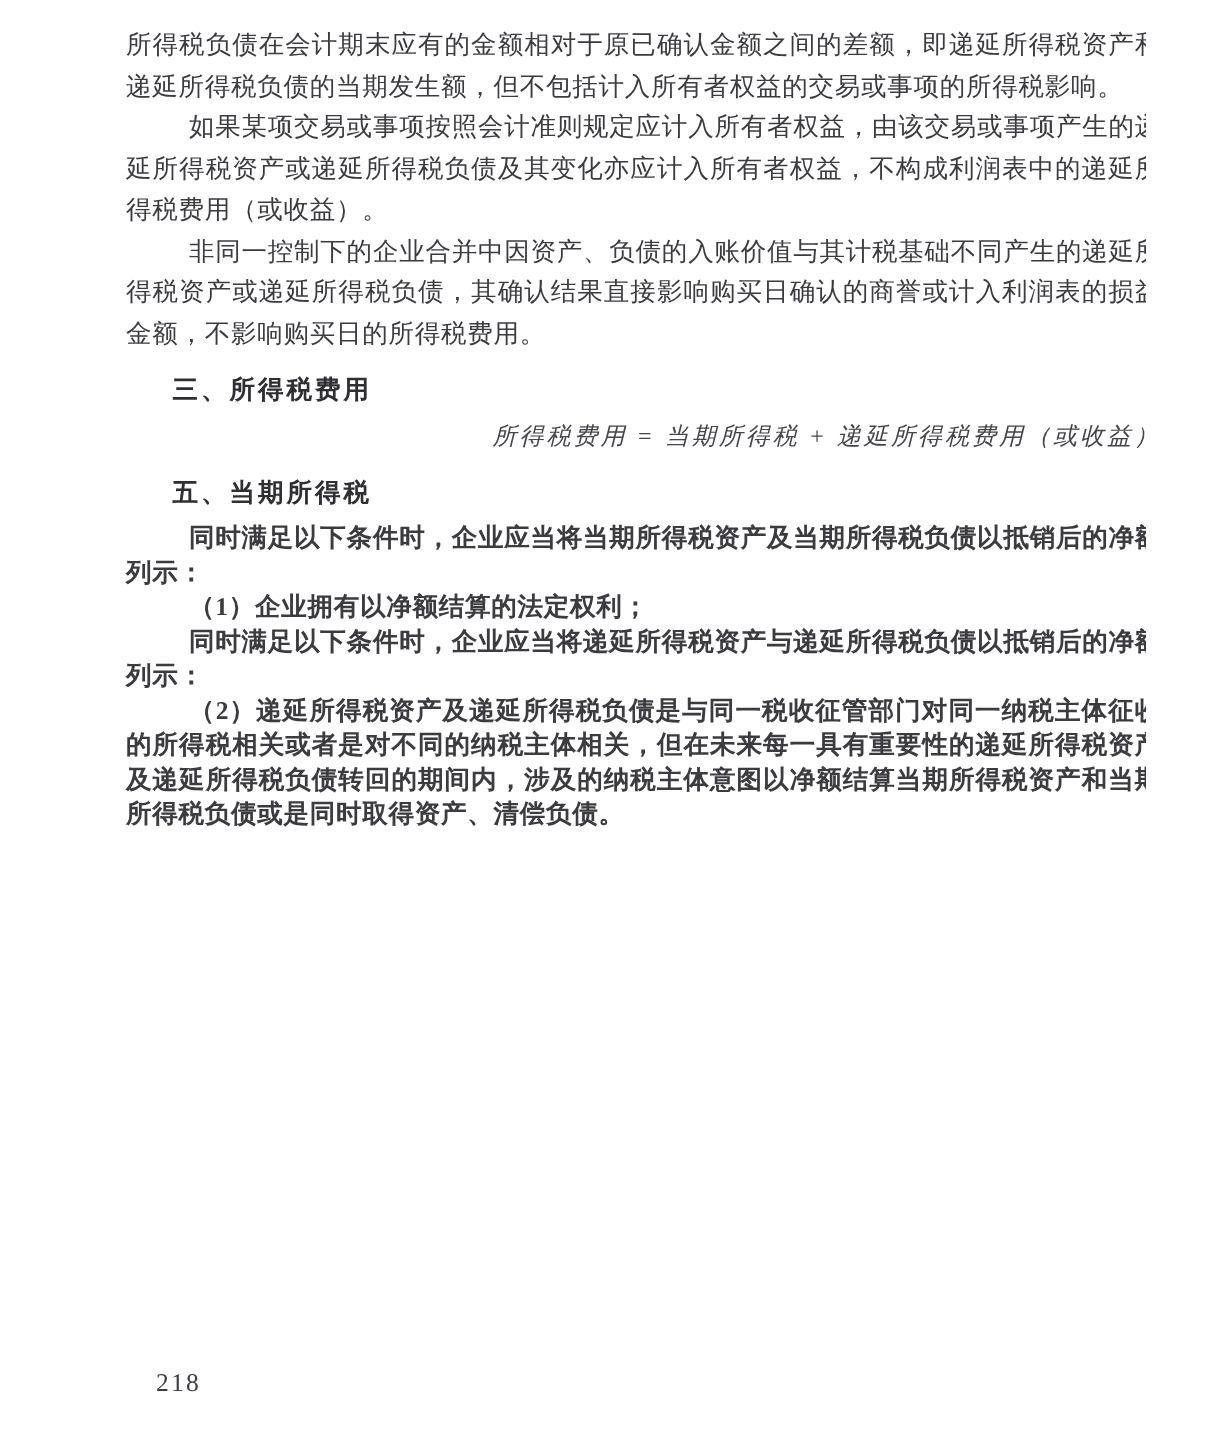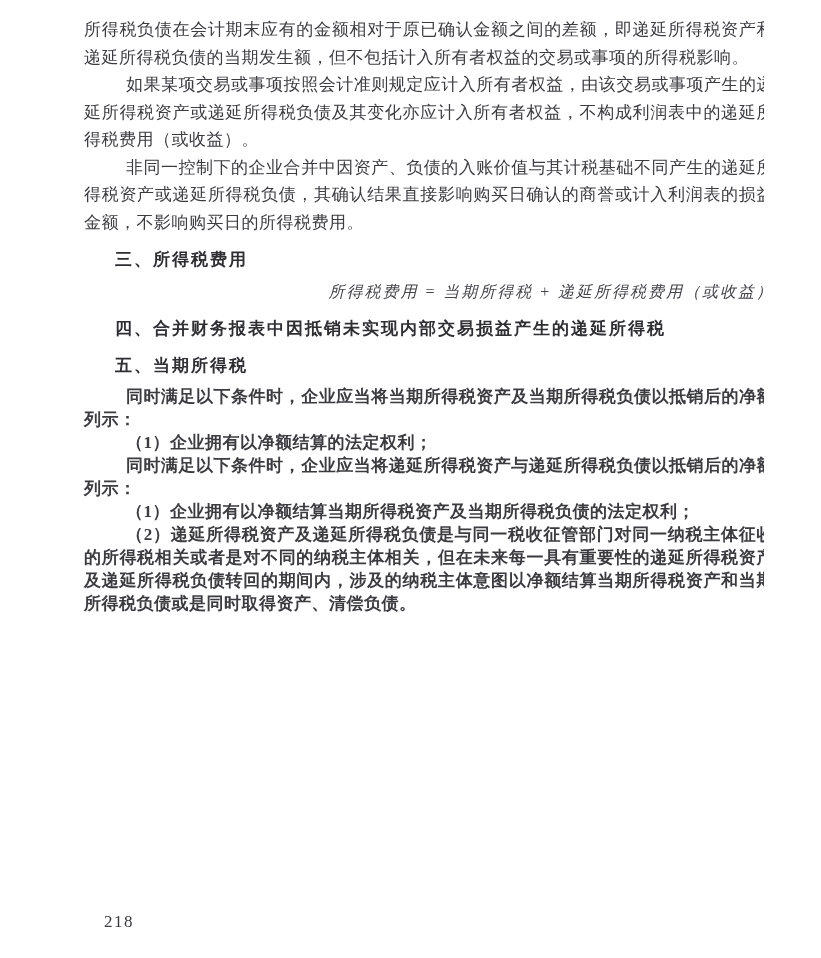--- a/index.html
+++ b/index.html
@@ -75,35 +75,33 @@
 
     <p class="body-p">如果某项交易或事项按照会计准则规定应计入所有者权益，由该交易或事项产生的递延所得税资产或递延所得税负债及其变化亦应计入所有者权益，不构成利润表中的递延所得税费用（或收益）。</p>
 
     <p class="body-p">非同一控制下的企业合并中因资产、负债的入账价值与其计税基础不同产生的递延所得税资产或递延所得税负债，其确认结果直接影响购买日确认的商誉或计入利润表的损益金额，不影响购买日的所得税费用。</p>
 
     <h2 class="sec-heading">三、所得税费用</h2>
 
 
     <div class="formula-line">所得税费用 = 当期所得税 + 递延所得税费用（或收益）</div>
 
-    <h2 class="sec-heading">四、合并财务报表中因抵销未实现内部交易损益产生的递延所得税</h2>
 
 
     <h2 class="sec-heading">五、当期所得税</h2>
 
 
     <div class="tight">
       <p class="body-p">同时满足以下条件时，企业应当将当期所得税资产及当期所得税负债以抵销后的净额列示：</p>
 
       <p class="body-p">（1）企业拥有以净额结算的法定权利；</p>
 
 
       <p class="body-p">同时满足以下条件时，企业应当将递延所得税资产与递延所得税负债以抵销后的净额列示：</p>
 
-      <p class="body-p">（1）企业拥有以净额结算当期所得税资产及当期所得税负债的法定权利；</p>
 
       <p class="body-p">（2）递延所得税资产及递延所得税负债是与同一税收征管部门对同一纳税主体征收的所得税相关或者是对不同的纳税主体相关，但在未来每一具有重要性的递延所得税资产及递延所得税负债转回的期间内，涉及的纳税主体意图以净额结算当期所得税资产和当期所得税负债或是同时取得资产、清偿负债。</p>
     </div>
 
   </main>
 
   <div class="page-number">218</div>
 </div>
 
 </body></html>

